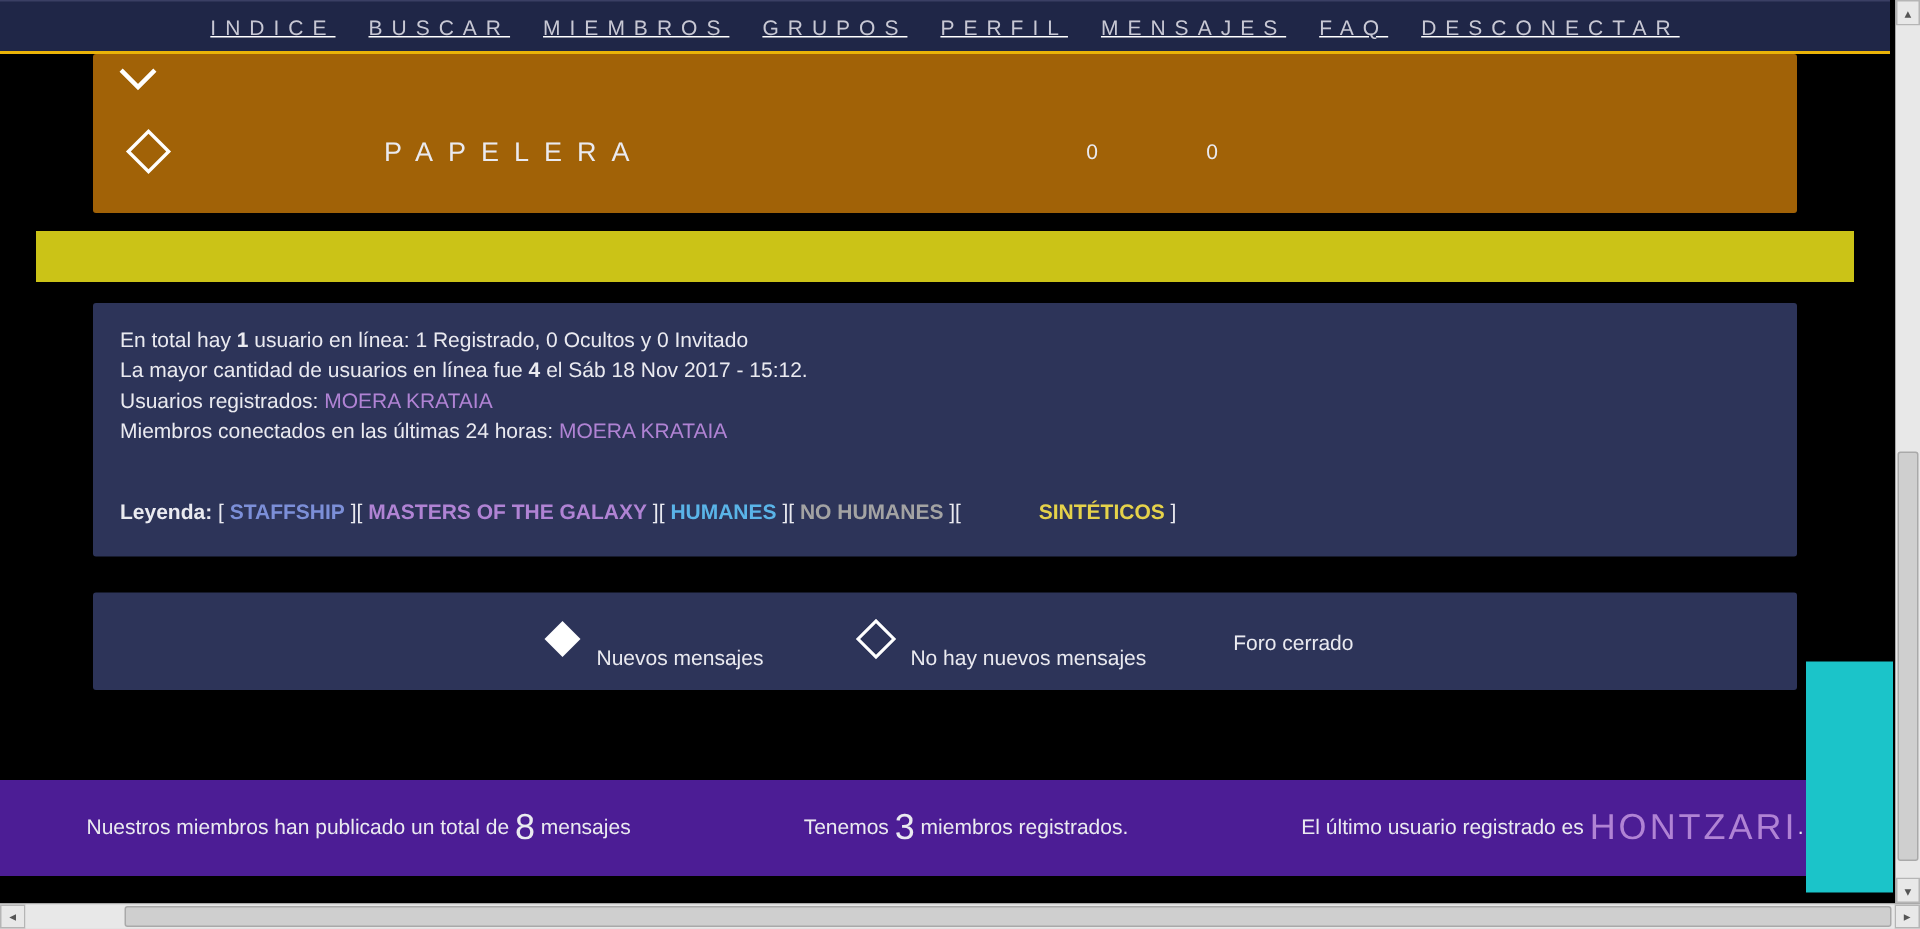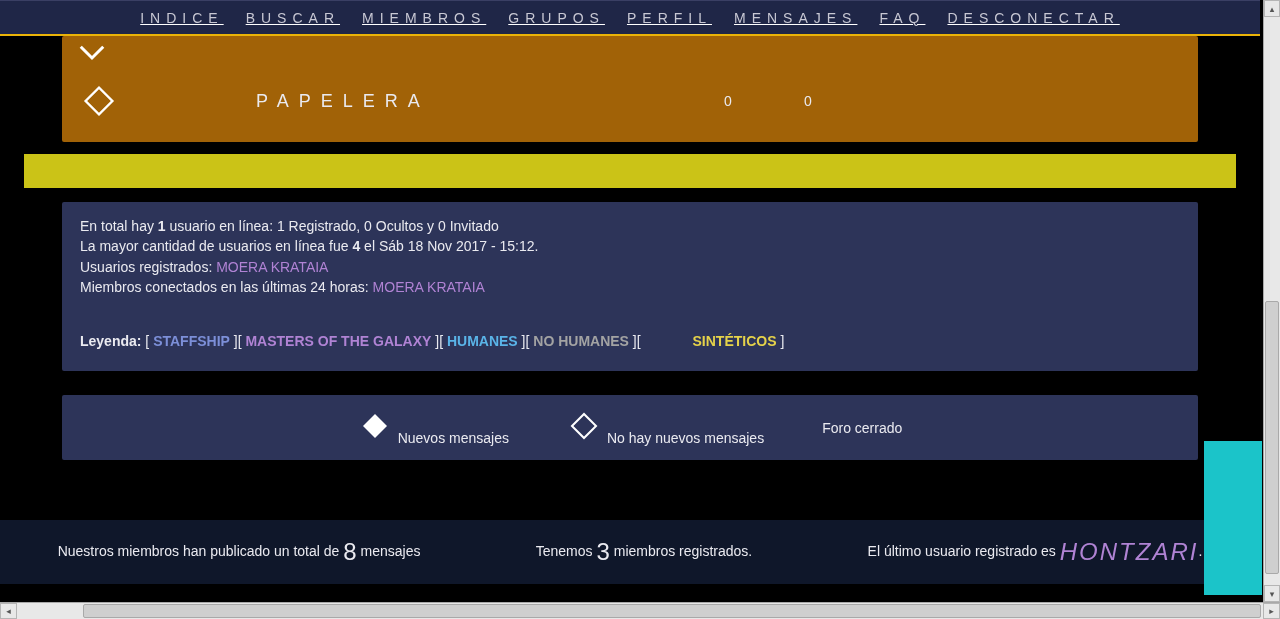--- a/index.html
+++ b/index.html
@@ -111,32 +111,32 @@
     justify-content: center;
     gap: 58px;
     font-size: 14px;
     color: #eaeaf0;
   }
   .legend-item { display: flex; align-items: flex-end; gap: 6px; }
   .legend-item svg { width: 34px; height: 34px; }
 
   
   .stats-footer {
-    background: #0f172a;
+    background: #4c1d95;
     margin-top: 60px;
     padding: 18px 0;
     display: flex;
     align-items: center;
     justify-content: space-around;
     font-size: 14px;
     color: #eaeaf0;
     width: 1260px;
   }
   .bignum { font-size: 24px; vertical-align: middle; }
-  .lastuser { color: #b083d4; font-size: 24px; letter-spacing: 2px; vertical-align: middle; text-decoration: none; font-style: italic; }
+  .lastuser { color: #b083d4; font-size: 24px; letter-spacing: 2px; vertical-align: middle; text-decoration: none; }
 
   
   .teal-float {
     position: fixed;
     right: 18px;
     bottom: 24px;
     width: 58px;
     height: 154px;
     background: #1bc4c9;
   }

